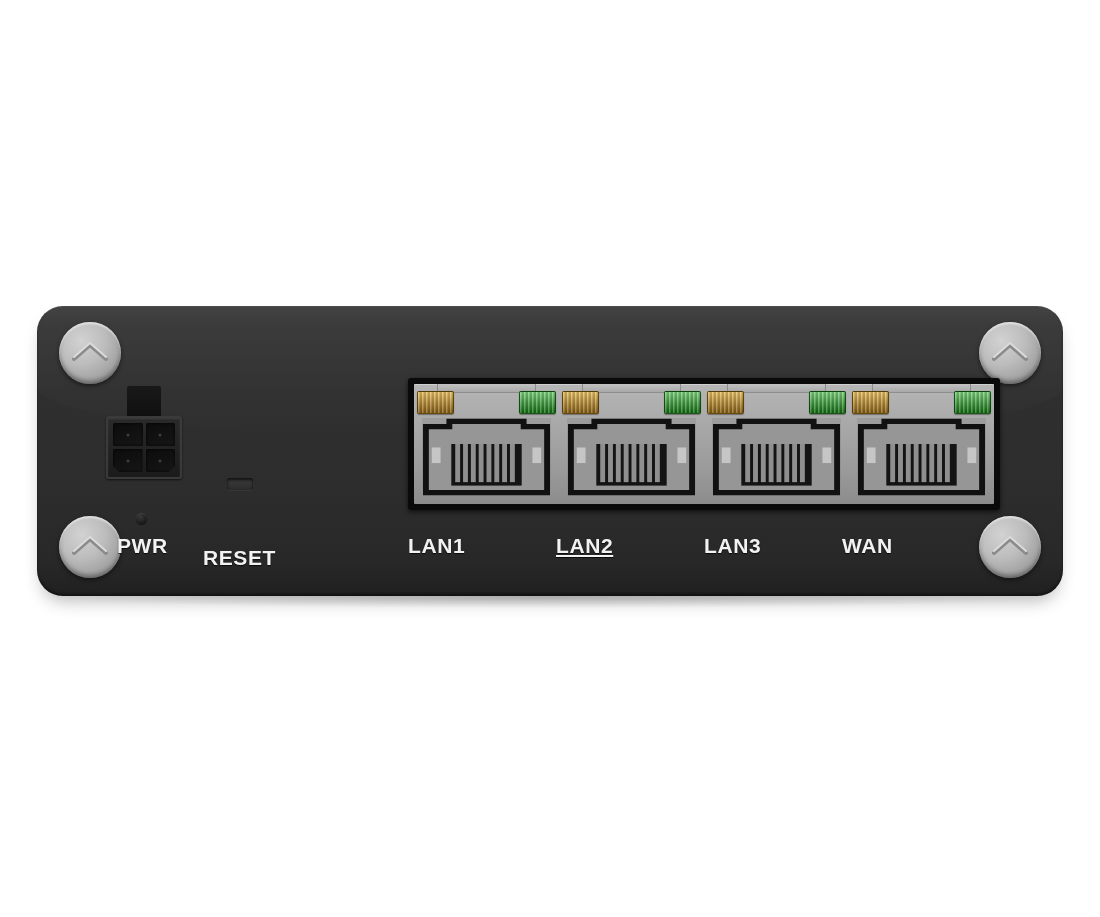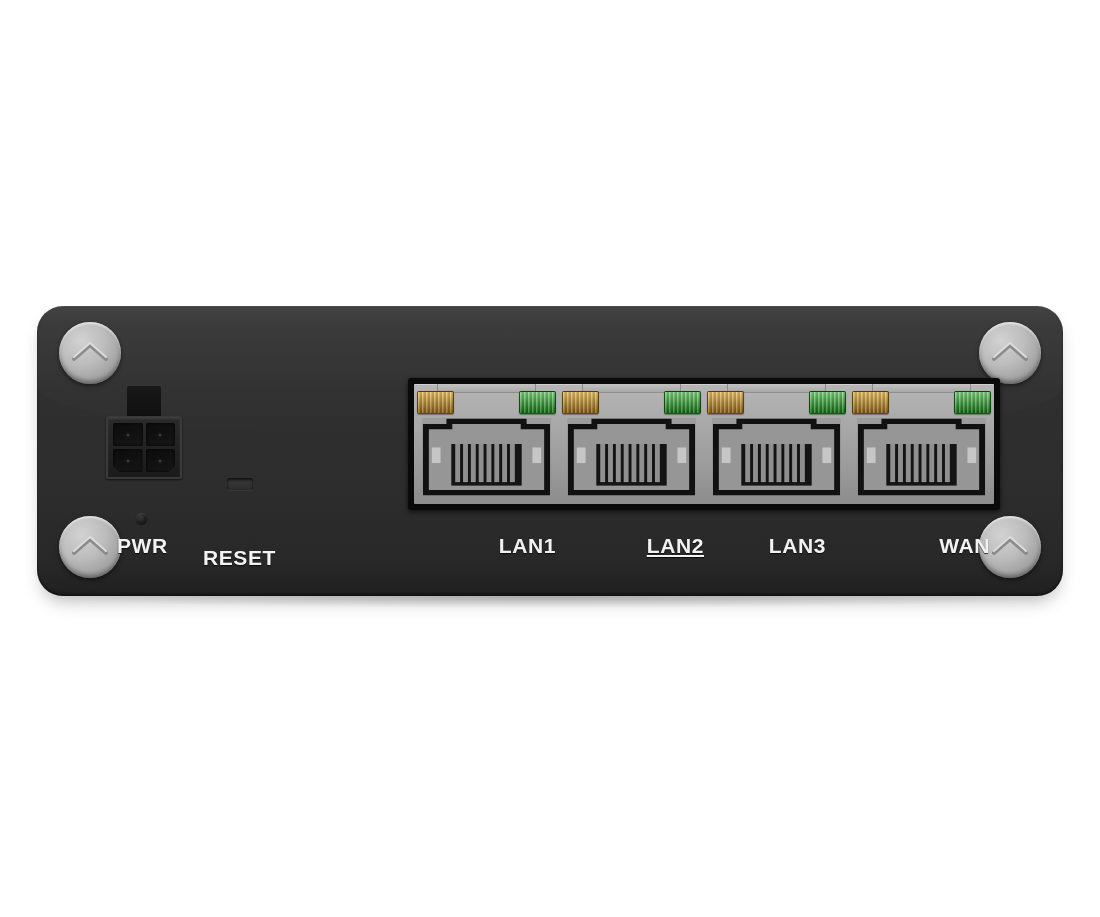--- a/index.html
+++ b/index.html
@@ -267,25 +267,25 @@
     letter-spacing: 0.6px;
     white-space: nowrap;
     text-shadow: 0 1px 1px rgba(0,0,0,0.75);
   }
   #label-pwr   { left: 80px;  top: 228px; }
   #label-reset { left: 166px; top: 240px; }
   .port-label {
     position: absolute;
     top: 228px;
     width: 148px;
-    text-align: right;
+    text-align: left;
   }
   #label-lan1 { left: 371px; }
   #label-lan2 { left: 519px; text-decoration: underline; }
-  #label-lan3 { left: 641px; }
+  #label-lan3 { left: 667px; }
   #label-wan  { left: 805px; }
 </style>
 </head>
 <body>
 
 <div id="device">
   <div id="device-sheen"></div>
 
   <div class="screw" id="screw-tl">
     <div class="notch">

